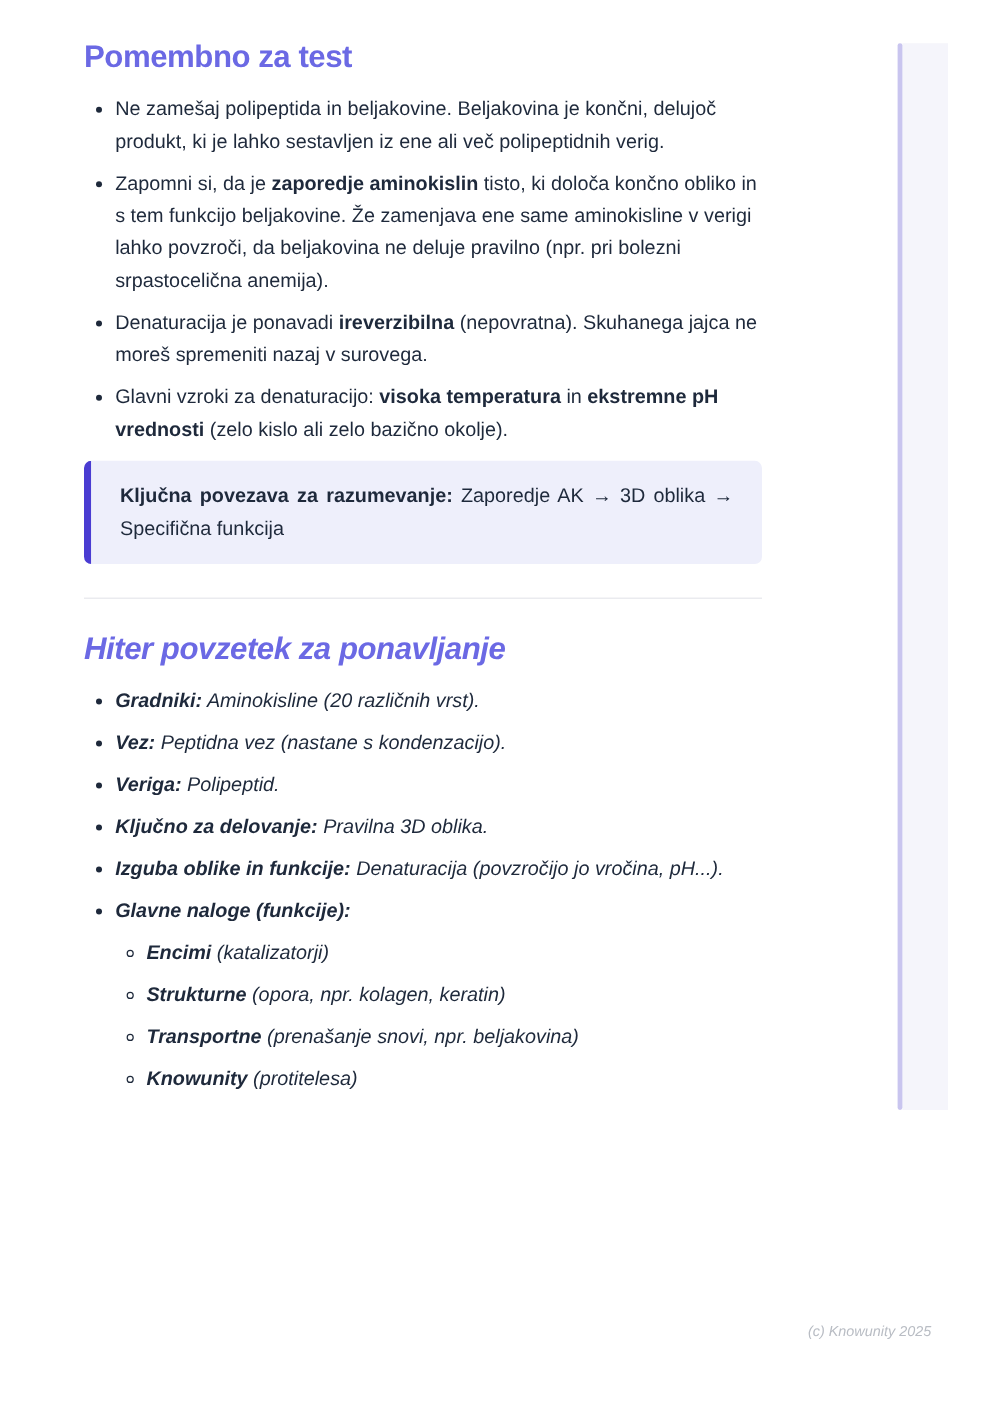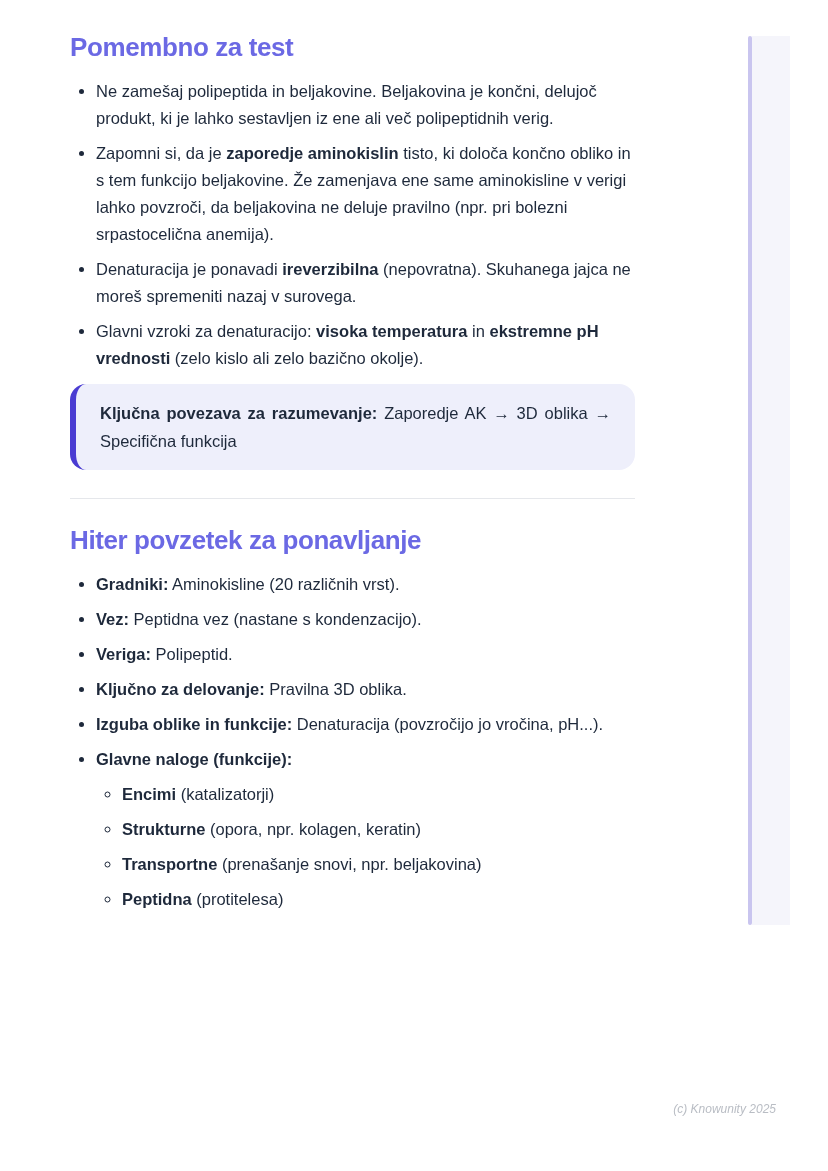--- a/index.html
+++ b/index.html
@@ -24,28 +24,28 @@
     margin:0 0 16px 0;letter-spacing:-0.4px;
   }
   ul.blist{list-style:disc;margin:0;padding:0 0 0 26px;}
   ul.blist>li{font-size:16.5px;line-height:27px;margin-bottom:8px;}
   ul.sublist{list-style:circle;margin:8px 0 0 0;padding:0 0 0 26px;}
   ul.sublist>li{font-size:16.5px;line-height:27px;margin-bottom:8px;}
   .b{font-weight:bold;}
   .callout{
     background:var(--callout-bg);
     border-left:6px solid var(--callout-border);
-    border-radius:16px;
+    border-radius:6px;
     padding:15px 24px;
     margin-top:12px;
     font-size:16.5px;line-height:28px;
     text-align:justify;
   }
   hr.divider{border:none;border-top:1px solid var(--divider);margin:28px 0 0 0;}
-  .sec2{margin-top:26px;}
+  .sec2{margin-top:26px;font-style:italic;}
   .edge-panel{
     position:absolute;left:752px;top:36px;width:38px;height:889px;
     background:var(--edge-panel);
   }
   .edge-line{
     position:absolute;left:748px;top:36px;width:4px;height:889px;
     background:var(--edge-line);border-radius:2px;
   }
   .footer{
     position:absolute;top:1102px;right:52px;
@@ -80,21 +80,21 @@
     <ul class="blist">
         <li><span class="b">Gradniki:</span><span> Aminokisline (20 različnih vrst).</span></li>
         <li><span class="b">Vez:</span><span> Peptidna vez (nastane s kondenzacijo).</span></li>
         <li><span class="b">Veriga:</span><span> Polipeptid.</span></li>
         <li><span class="b">Ključno za delovanje:</span><span> Pravilna 3D oblika.</span></li>
         <li><span class="b">Izguba oblike in funkcije:</span><span> Denaturacija (povzročijo jo vročina, pH...).</span></li>
         <li><span class="b">Glavne naloge (funkcije):</span><ul class="sublist">
             <li><span class="b">Encimi</span><span> (katalizatorji)</span></li>
             <li><span class="b">Strukturne</span><span> (opora, npr. kolagen, keratin)</span></li>
             <li><span class="b">Transportne</span><span> (prenašanje snovi, npr. beljakovina)</span></li>
-            <li><span class="b">Peptidna</span><span> (protitelesa)</span></li>
+            <li><span class="b">Knowunity</span><span> (protitelesa)</span></li>
           </ul></li>
       </ul>
   </section>
 
 </div>
 
 <div class="edge-panel"></div>
 <div class="edge-line"></div>
 
 <div class="footer">(c) Knowunity 2025</div>

